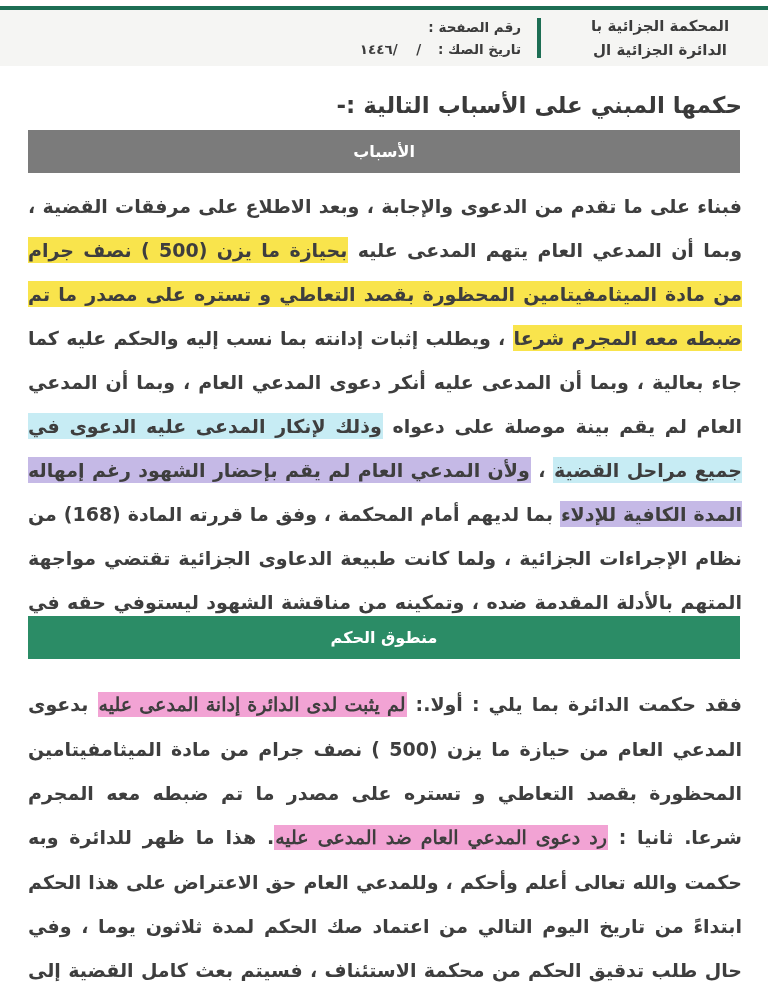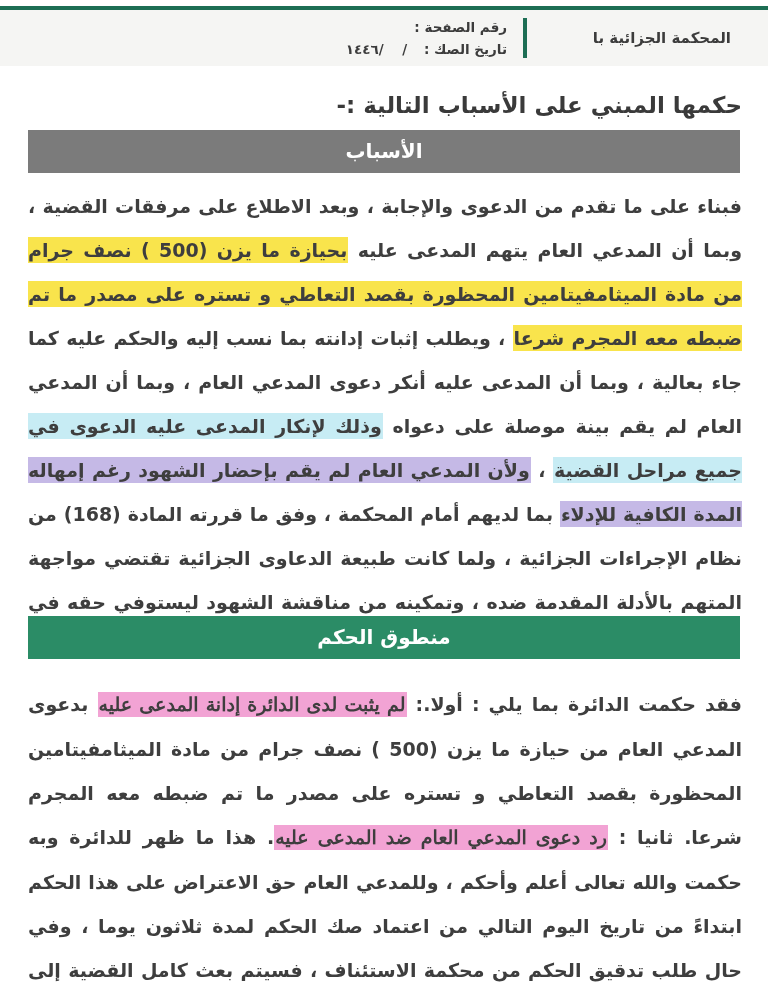--- a/index.html
+++ b/index.html
@@ -15,42 +15,42 @@
     position:absolute;top:6px;left:0;width:768px;height:4px;
     background:var(--accent_green,#1d6e54);
   }
 
   .header-band{
     position:absolute;top:10px;left:0;width:768px;height:56px;
     background:var(--header_band,#f5f5f3);
     display:flex;flex-direction:row;align-items:center;
   }
   .court-names{
-    padding-right:37px;margin-left:34px;min-width:170px;
+    padding-right:23px;margin-left:34px;min-width:170px;
     font-size:15px;font-weight:700;line-height:1.6;color:#3c3c3c;
-    text-align:right;white-space:nowrap;
+    text-align:center;white-space:nowrap;
   }
   .header-vbar{
     width:4px;height:40px;background:var(--accent_green,#1d6e54);
     flex:0 0 auto;
   }
   .header-meta{
     margin-right:16px;font-size:13.5px;font-weight:700;color:#3c3c3c;
     display:flex;flex-direction:column;gap:6px;text-align:right;white-space:nowrap;
   }
   .meta-value{margin-right:12px;word-spacing:14px;}
 
   .intro-line{
     position:absolute;top:92px;right:26px;left:30px;margin:0;
     font-size:23px;font-weight:700;text-align:right;color:#3a3a3a;
   }
 
   .banner{
     position:absolute;right:28px;left:28px;height:43px;
-    color:#ffffff;font-size:20px;font-weight:700;
+    color:#ffffff;font-size:16px;font-weight:700;
     text-align:center;line-height:43px;
   }
   .banner-reasons{top:130px;background:var(--banner_gray,#7b7b7b);}
   .banner-ruling{top:616px;background:var(--banner_green,#2b8c66);}
 
   .para{
     position:absolute;right:26px;left:28px;margin:0;
     font-size:19px;font-weight:700;line-height:44px;
     text-align:justify;color:#3e3e3e;
   }
@@ -66,20 +66,21 @@
 </head>
 <body>
 
 <div class="page">
 
   <div class="top-rule"></div>
 
   <div class="header-band">
     <div class="court-names">
       <div>المحكمة الجزائية با</div>
+      <div>الدائرة الجزائية ال</div>
     </div>
     <div class="header-vbar"></div>
     <div class="header-meta">
       <div>
         <span>رقم الصفحة :</span>
       </div>
       <div>
         <span>تاريخ الصك :</span>
         <span class="meta-value">/ /١٤٤٦</span>
       </div>

